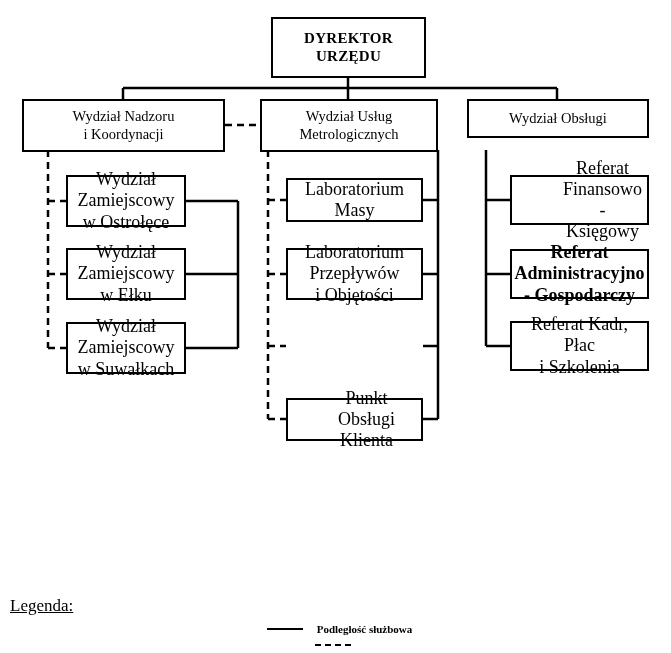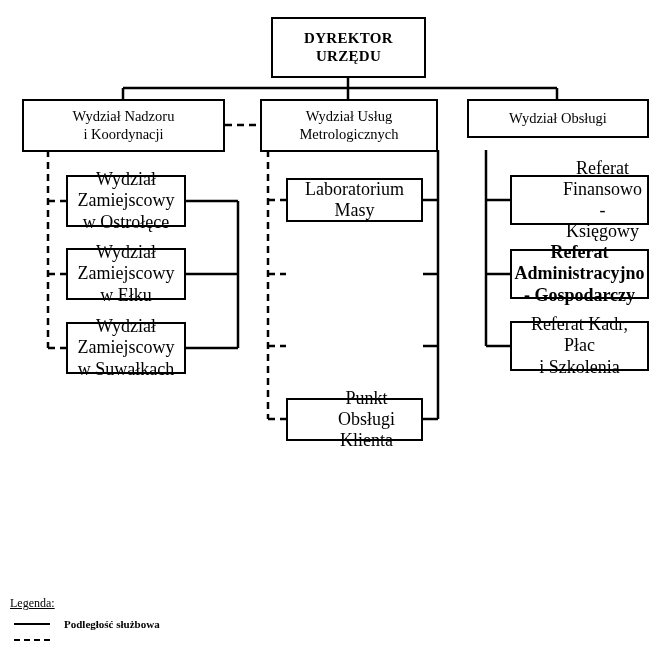--- a/index.html
+++ b/index.html
@@ -57,28 +57,29 @@
     z-index: 1;
   }
   .legend {
     position: absolute;
     left: 10px;
     top: 596px;
     width: 655px;
     font-size: 11.5px;
   }
   .legend-title {
-    font-size: 12px;
+    font-size: 17px;
     margin-bottom: 7px;
     text-decoration: underline;
   }
   .legend-row {
     display: flex;
     align-items: center;
     margin-bottom: 5px;
+    justify-content: center;
   }
   .legend-swatch {
     width: 44px;
     height: 10px;
     flex: 0 0 44px;
     margin-right: 10px;
     position: relative;
   }
   .legend-swatch .solid-line {
     position: absolute;
@@ -183,20 +184,25 @@
   <div class="node unit" style="left:66px; top:322px; width:120px; height:52px;">
     <span class="label">Wydział
 Zamiejscowy
 w Suwałkach</span>
   </div>
 
   <div class="node unit" style="left:286px; top:178px; width:137px; height:44px;">
     <span class="label">Laboratorium Masy</span>
   </div>
 
+  <div class="node unit" style="left:286px; top:248px; width:137px; height:52px;">
+    <span class="label">Laboratorium
+Przepływów
+i Objętości</span>
+  </div>
 
 
   <div class="node unit" style="left:286px; top:398px; width:137px; height:43px;padding-left:24px;">
     <span class="label">Punkt Obsługi Klienta</span>
   </div>
 
   <div class="node unit" style="left:510px; top:175px; width:139px; height:50px;padding-left:46px;">
     <span class="label">Referat Finansowo -
 Księgowy</span>
   </div>

